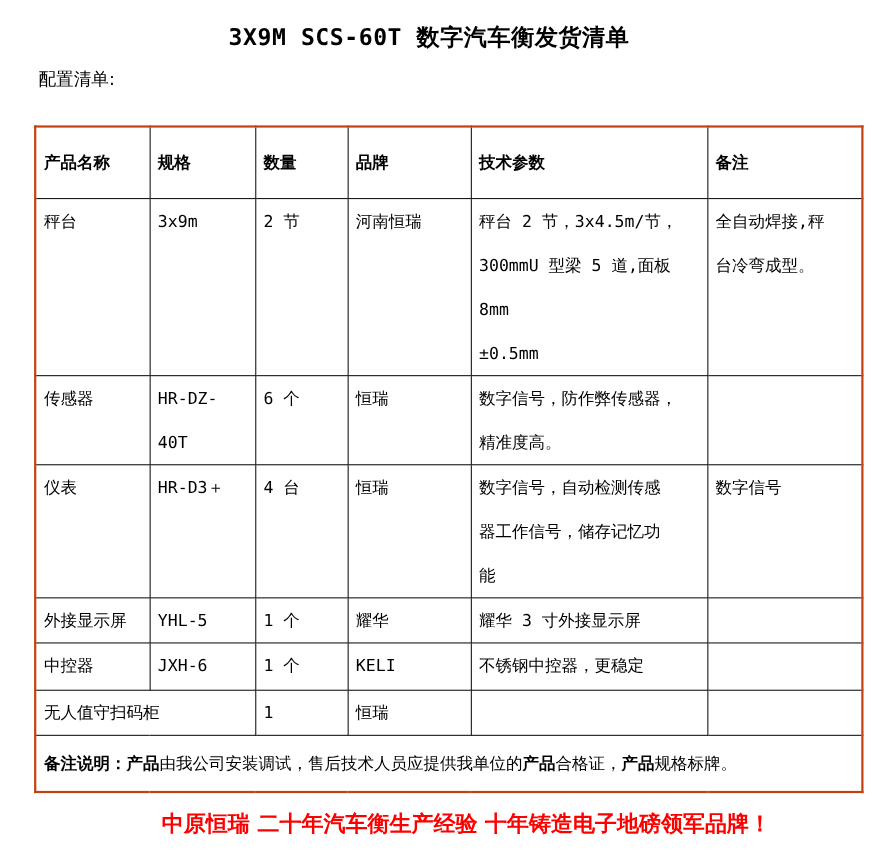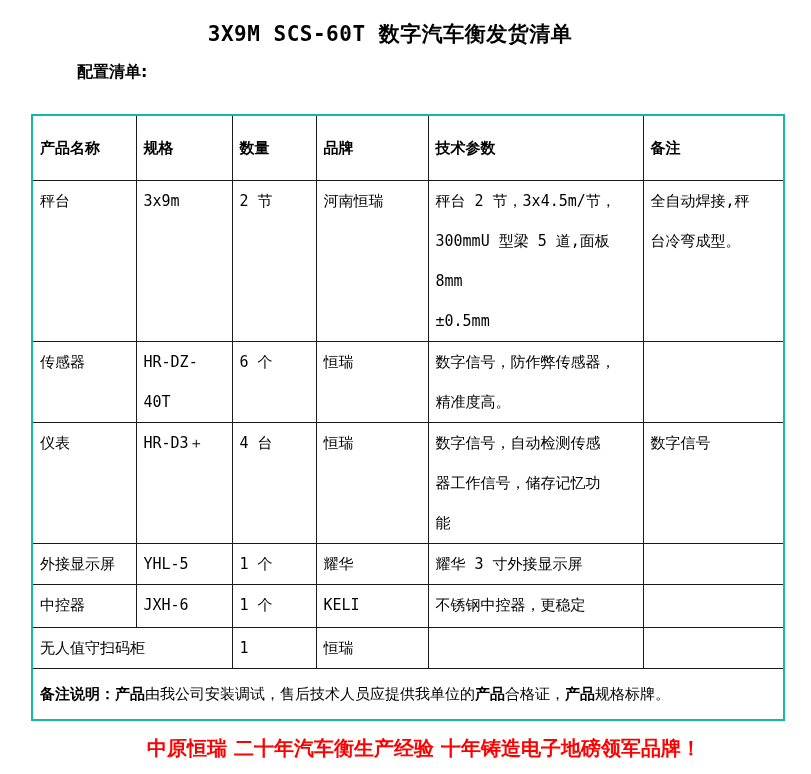--- a/index.html
+++ b/index.html
@@ -7,26 +7,26 @@
     width:811px; height:774px; background:#ffffff; color:#000;
     font-family:"DejaVu Sans", sans-serif; position:relative; overflow:hidden;
   }
   .title {
     position:absolute; top:20px; left:0; width:780px; text-align:center;
     font-size:21px; font-weight:bold; letter-spacing:0.5px;
     font-family:"DejaVu Sans Mono","DejaVu Sans",sans-serif;
   }
   .subtitle {
     position:absolute; top:62px; left:35px;
-    font-size:16px; font-weight:bold;margin-left:42px;
+    font-size:16px; font-weight:normal;
   }
   table.spec {
     position:absolute; left:31px; top:114px; width:752px;
     border-collapse:collapse; table-layout:fixed;
-    border:2px solid #14b8a6;
+    border:2px solid #c2410c;
     font-size:15px;
     font-family:"DejaVu Sans Mono","DejaVu Sans",sans-serif;
   }
   .spec th, .spec td {
     border:1px solid #1a1a1a;
     padding:0 7px;
     text-align:left;
     overflow:hidden;
   }
   .spec th {

